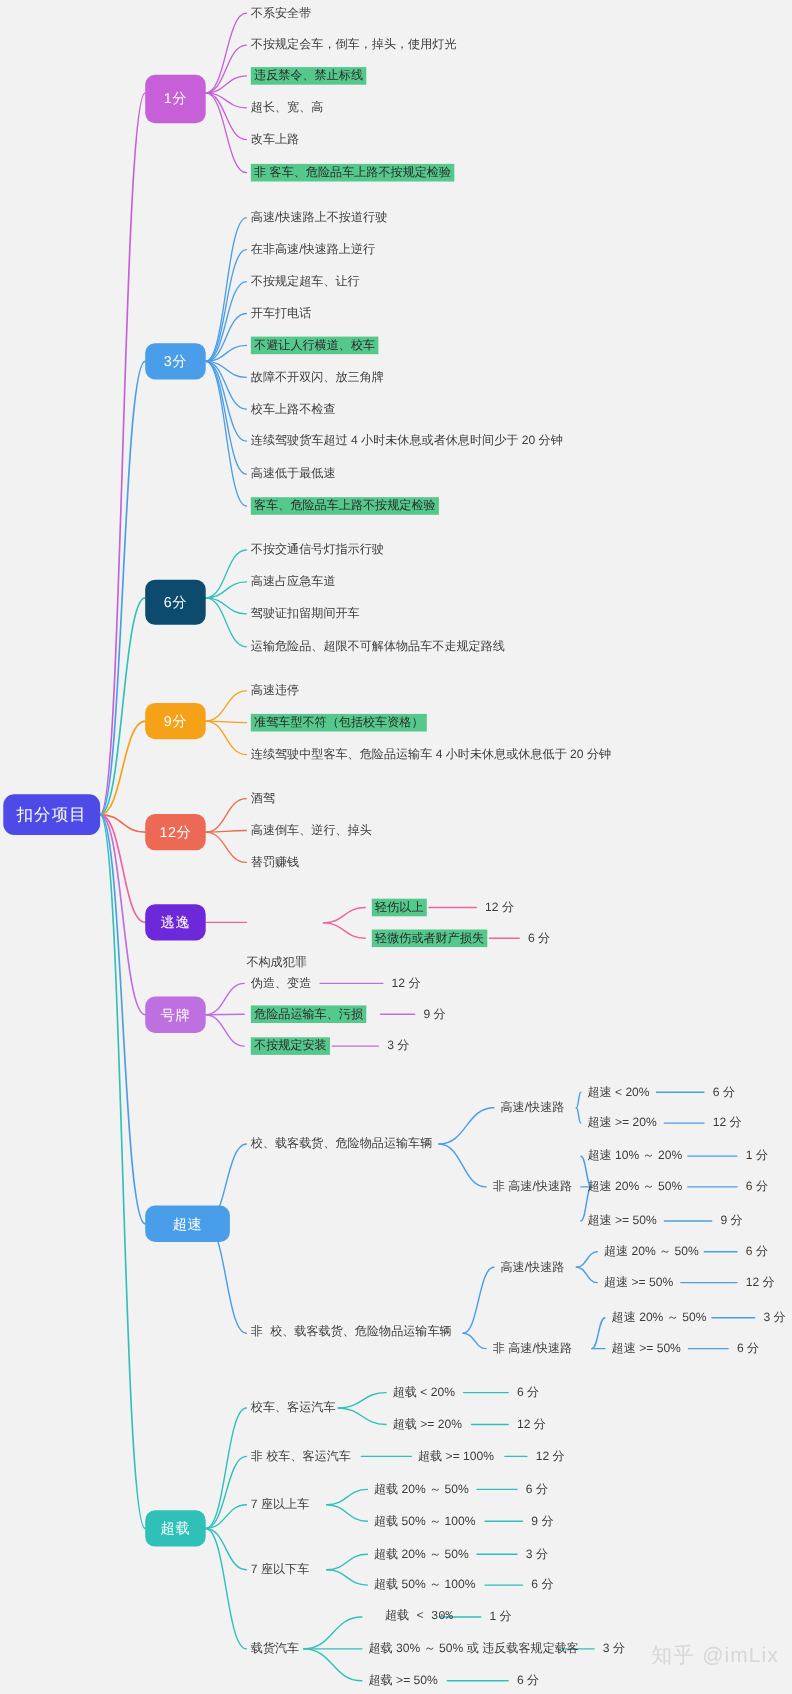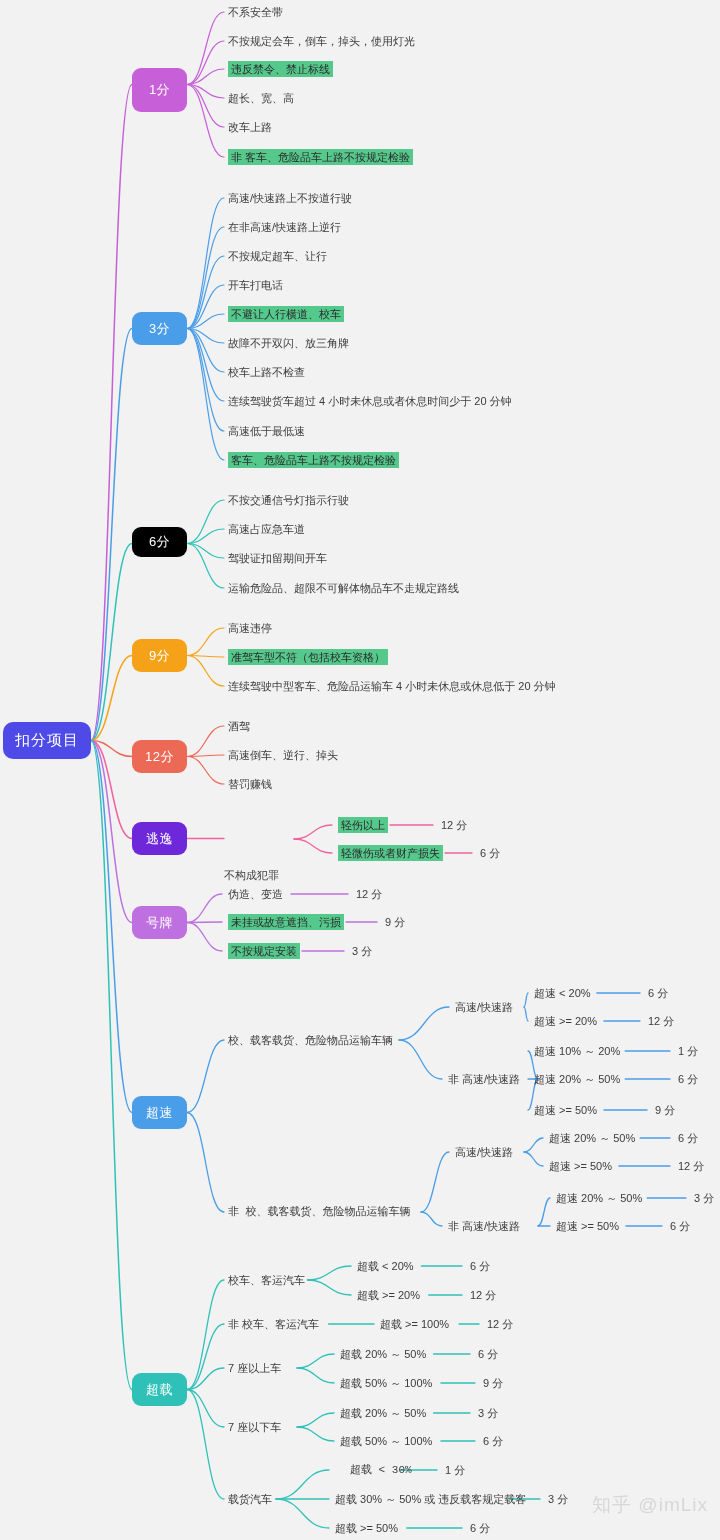--- a/index.html
+++ b/index.html
@@ -172,21 +172,21 @@
     <div class="leaf" style="left: 228px; top: 198px;">高速/快速路上不按道行驶</div>
     <div class="leaf" style="left: 228px; top: 227px;">在非高速/快速路上逆行</div>
     <div class="leaf" style="left: 228px; top: 256px;">不按规定超车、让行</div>
     <div class="leaf" style="left: 228px; top: 285px;">开车打电话</div>
     <div class="leaf hl" style="left: 228px; top: 314px;">不避让人行横道、校车</div>
     <div class="leaf" style="left: 228px; top: 343px;">故障不开双闪、放三角牌</div>
     <div class="leaf" style="left: 228px; top: 372px;">校车上路不检查</div>
     <div class="leaf" style="left: 228px; top: 401px;">连续驾驶货车超过 4 小时未休息或者休息时间少于 20 分钟</div>
     <div class="leaf" style="left: 228px; top: 431px;">高速低于最低速</div>
     <div class="leaf hl" style="left: 228px; top: 460px;">客车、危险品车上路不按规定检验</div>
-    <div class="pill" style="background: #000000; left: 132px; top: 527px; width: 55px; height: 30px;">6分</div>
+    <div class="pill" style="background: #0c4a6e; left: 132px; top: 527px; width: 55px; height: 41px;">6分</div>
     <div class="leaf" style="left: 228px; top: 500px;">不按交通信号灯指示行驶</div>
     <div class="leaf" style="left: 228px; top: 529px;">高速占应急车道</div>
     <div class="leaf" style="left: 228px; top: 558px;">驾驶证扣留期间开车</div>
     <div class="leaf" style="left: 228px; top: 588px;">运输危险品、超限不可解体物品车不走规定路线</div>
     <div class="pill" style="background: rgb(245, 162, 24); left: 132px; top: 639px; width: 55px; height: 33px; text-align: right;">9分</div>
     <div class="leaf" style="left: 228px; top: 628px;">高速违停</div>
     <div class="leaf hl" style="left: 228px; top: 657px;">准驾车型不符（包括校车资格）</div>
     <div class="leaf" style="left: 228px; top: 686px;">连续驾驶中型客车、危险品运输车 4 小时未休息或休息低于 20 分钟</div>
     <div class="pill" style="background: rgb(236, 106, 85); left: 132px; top: 740px; width: 55px; height: 33px;">12分</div>
     <div class="leaf" style="left: 228px; top: 726px;">酒驾</div>
@@ -194,25 +194,25 @@
     <div class="leaf" style="left: 228px; top: 784px;">替罚赚钱</div>
     <div class="pill" style="background: #6d28d9; left: 132px; top: 822px; width: 55px; height: 33px;">逃逸</div>
     <div class="leaf mid" style="left: 224px; top: 839px; margin-top: 36px;">不构成犯罪</div>
     <div class="leaf hl" style="left: 338px; top: 825px;">轻伤以上</div>
     <div class="leaf score" style="left: 441px; top: 825px;">12 分</div>
     <div class="leaf hl" style="left: 338px; top: 853px;">轻微伤或者财产损失</div>
     <div class="leaf score" style="left: 480px; top: 853px;">6 分</div>
     <div class="pill" style="background: rgb(190, 111, 224); left: 132px; top: 906px; width: 55px; height: 33px;">号牌</div>
     <div class="leaf" style="left: 228px; top: 894px;">伪造、变造</div>
     <div class="leaf score" style="left: 356px; top: 894px;">12 分</div>
-    <div class="leaf hl" style="left: 228px; top: 922px;">未挂或故意遮挡、污损</div>
+    <div class="leaf hl" style="left: 228px; top: 922px;">危险品运输车、污损</div>
     <div class="leaf score" style="left: 385px; top: 922px;">9 分</div>
     <div class="leaf hl" style="left: 228px; top: 951px;">不按规定安装</div>
     <div class="leaf score" style="left: 352px; top: 951px;">3 分</div>
-    <div class="pill" style="background: rgb(74, 157, 232); left: 132px; top: 1096px; width: 55px; height: 33px;">超速</div>
+    <div class="pill" style="background: rgb(74, 157, 232); left: 132px; top: 1096px; width: 77px; height: 33px;">超速</div>
     <div class="leaf mid" style="left: 228px; top: 1040px;">校、载客载货、危险物品运输车辆</div>
     <div class="leaf mid" style="left: 455px; top: 1007px;">高速/快速路</div>
     <div class="leaf" style="left: 534px; top: 993px;">超速 &lt; 20%</div>
     <div class="leaf score" style="left: 648px; top: 993px;">6 分</div>
     <div class="leaf" style="left: 534px; top: 1021px;">超速 &gt;= 20%</div>
     <div class="leaf score" style="left: 648px; top: 1021px;">12 分</div>
     <div class="leaf mid" style="left: 448px; top: 1079px;">非 高速/快速路</div>
     <div class="leaf" style="left: 534px; top: 1051px;">超速 10% ～ 20%</div>
     <div class="leaf score" style="left: 678px; top: 1051px;">1 分</div>
     <div class="leaf" style="left: 534px; top: 1079px;">超速 20% ～ 50%</div>

